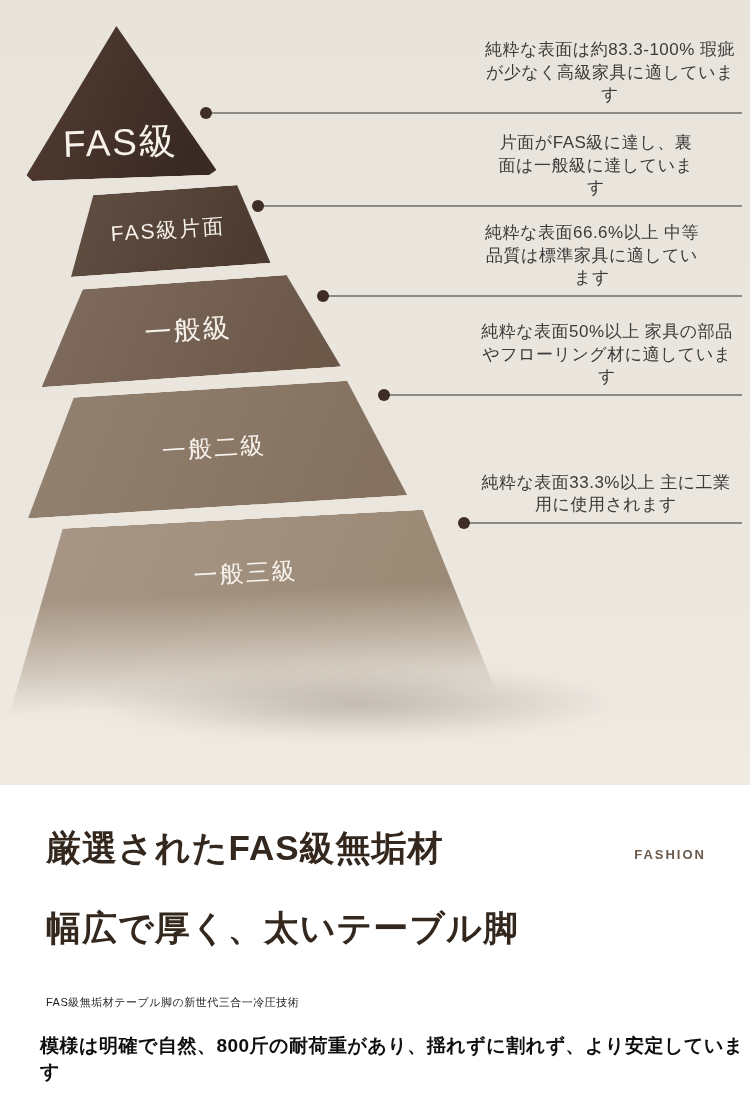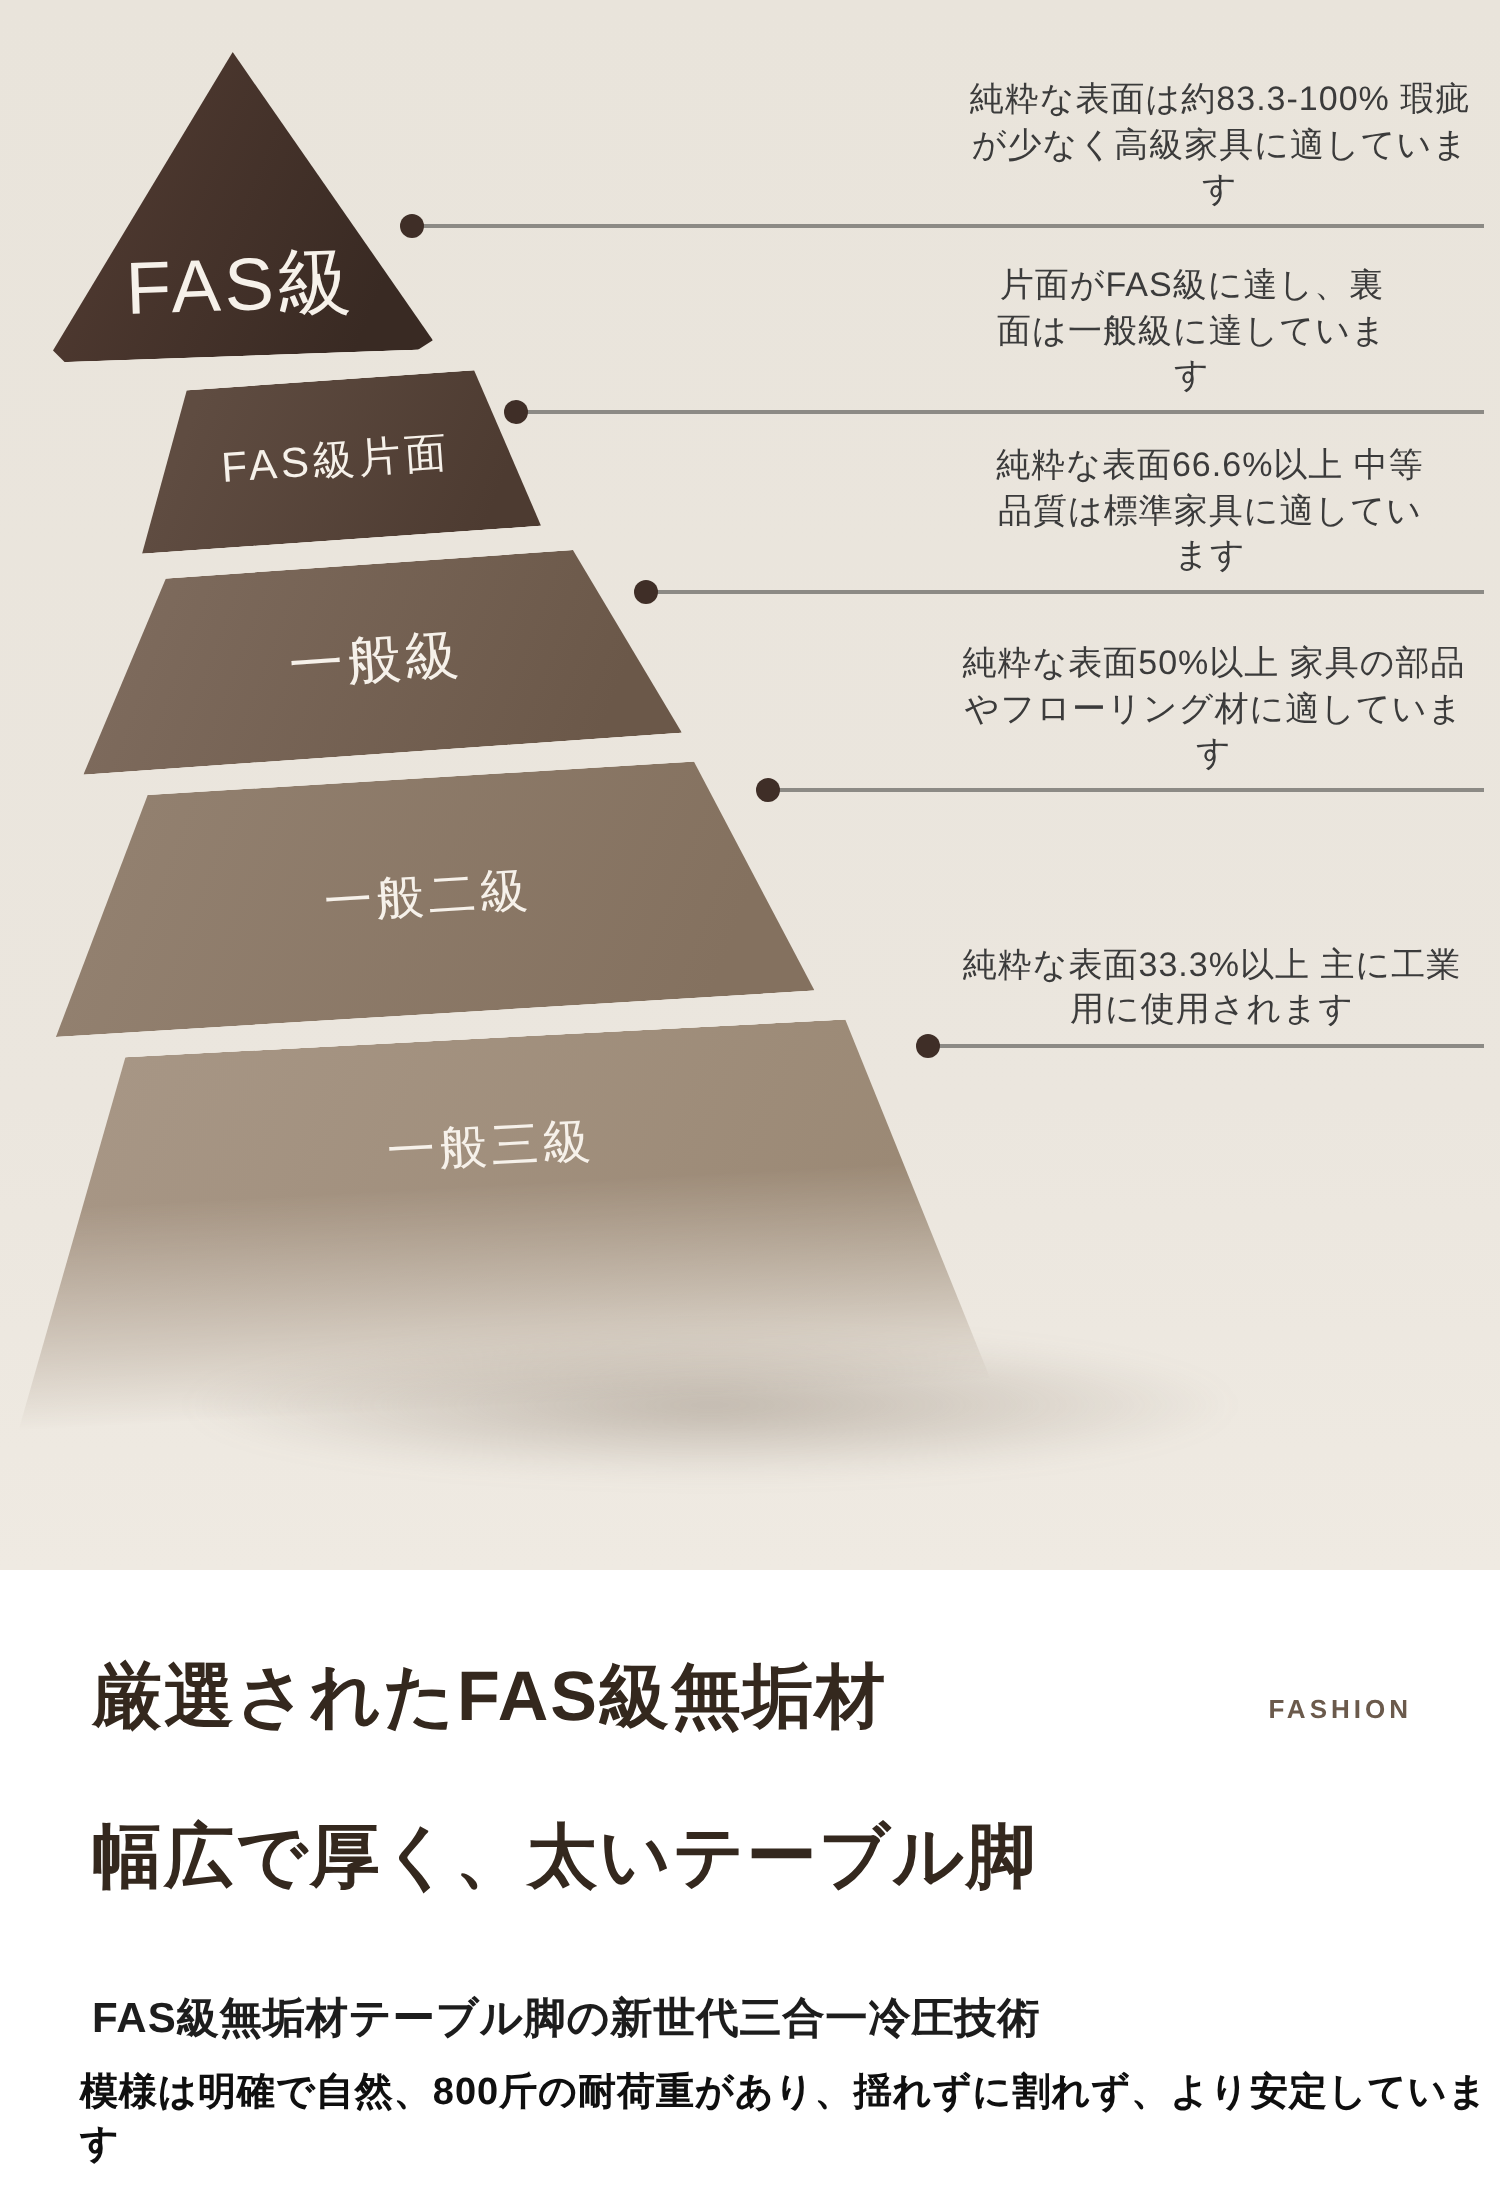--- a/index.html
+++ b/index.html
@@ -137,22 +137,22 @@
     right: 44px; top: 62px;
     font-size: 13px;
     font-weight: 700;
     letter-spacing: 2px;
     color: #6b5a4c;
   }
   .subtitle {
     position: absolute;
     left: 46px; top: 210px;
     margin: 0;
-    font-size: 21px;
-    font-weight: 700;
+    font-size: 11px;
+    font-weight: 400;
     color: #1d1d1d;
     letter-spacing: 0.5px;
   }
   .description {
     position: absolute;
     left: 40px; top: 248px;
     margin: 0;
     font-size: 19px;
     font-weight: 700;
     color: #0f0f0f;
@@ -189,21 +189,21 @@
       <div class="callout-text" style="left:276px; width:258px;">純粋な表面は約83.3-100% 瑕疵が少なく高級家具に適しています</div>
     </div>
 
     <div class="callout" style="top:205px; left:257px; width:485px;">
       <span class="callout-dot"></span>
       <div class="callout-text" style="left:224px; width:198px;margin-left:16px;">片面がFAS級に達し、裏面は一般級に達しています</div>
     </div>
 
     <div class="callout" style="top:295px; left:322px; width:420px;">
       <span class="callout-dot"></span>
-      <div class="callout-text" style="left:174px; width:218px;margin-top:30px;">純粋な表面66.6%以上 中等品質は標準家具に適しています</div>
+      <div class="callout-text" style="left:161px; width:218px;margin-top:30px;">純粋な表面66.6%以上 中等品質は標準家具に適しています</div>
     </div>
 
     <div class="callout" style="top:394px; left:383px; width:359px;">
       <span class="callout-dot"></span>
       <div class="callout-text" style="left:98px; width:252px;">純粋な表面50%以上 家具の部品やフローリング材に適しています</div>
     </div>
 
     <div class="callout" style="top:522px; left:463px; width:279px;">
       <span class="callout-dot"></span>
       <div class="callout-text" style="left:18px; width:250px;">純粋な表面33.3%以上 主に工業用に使用されます</div>

